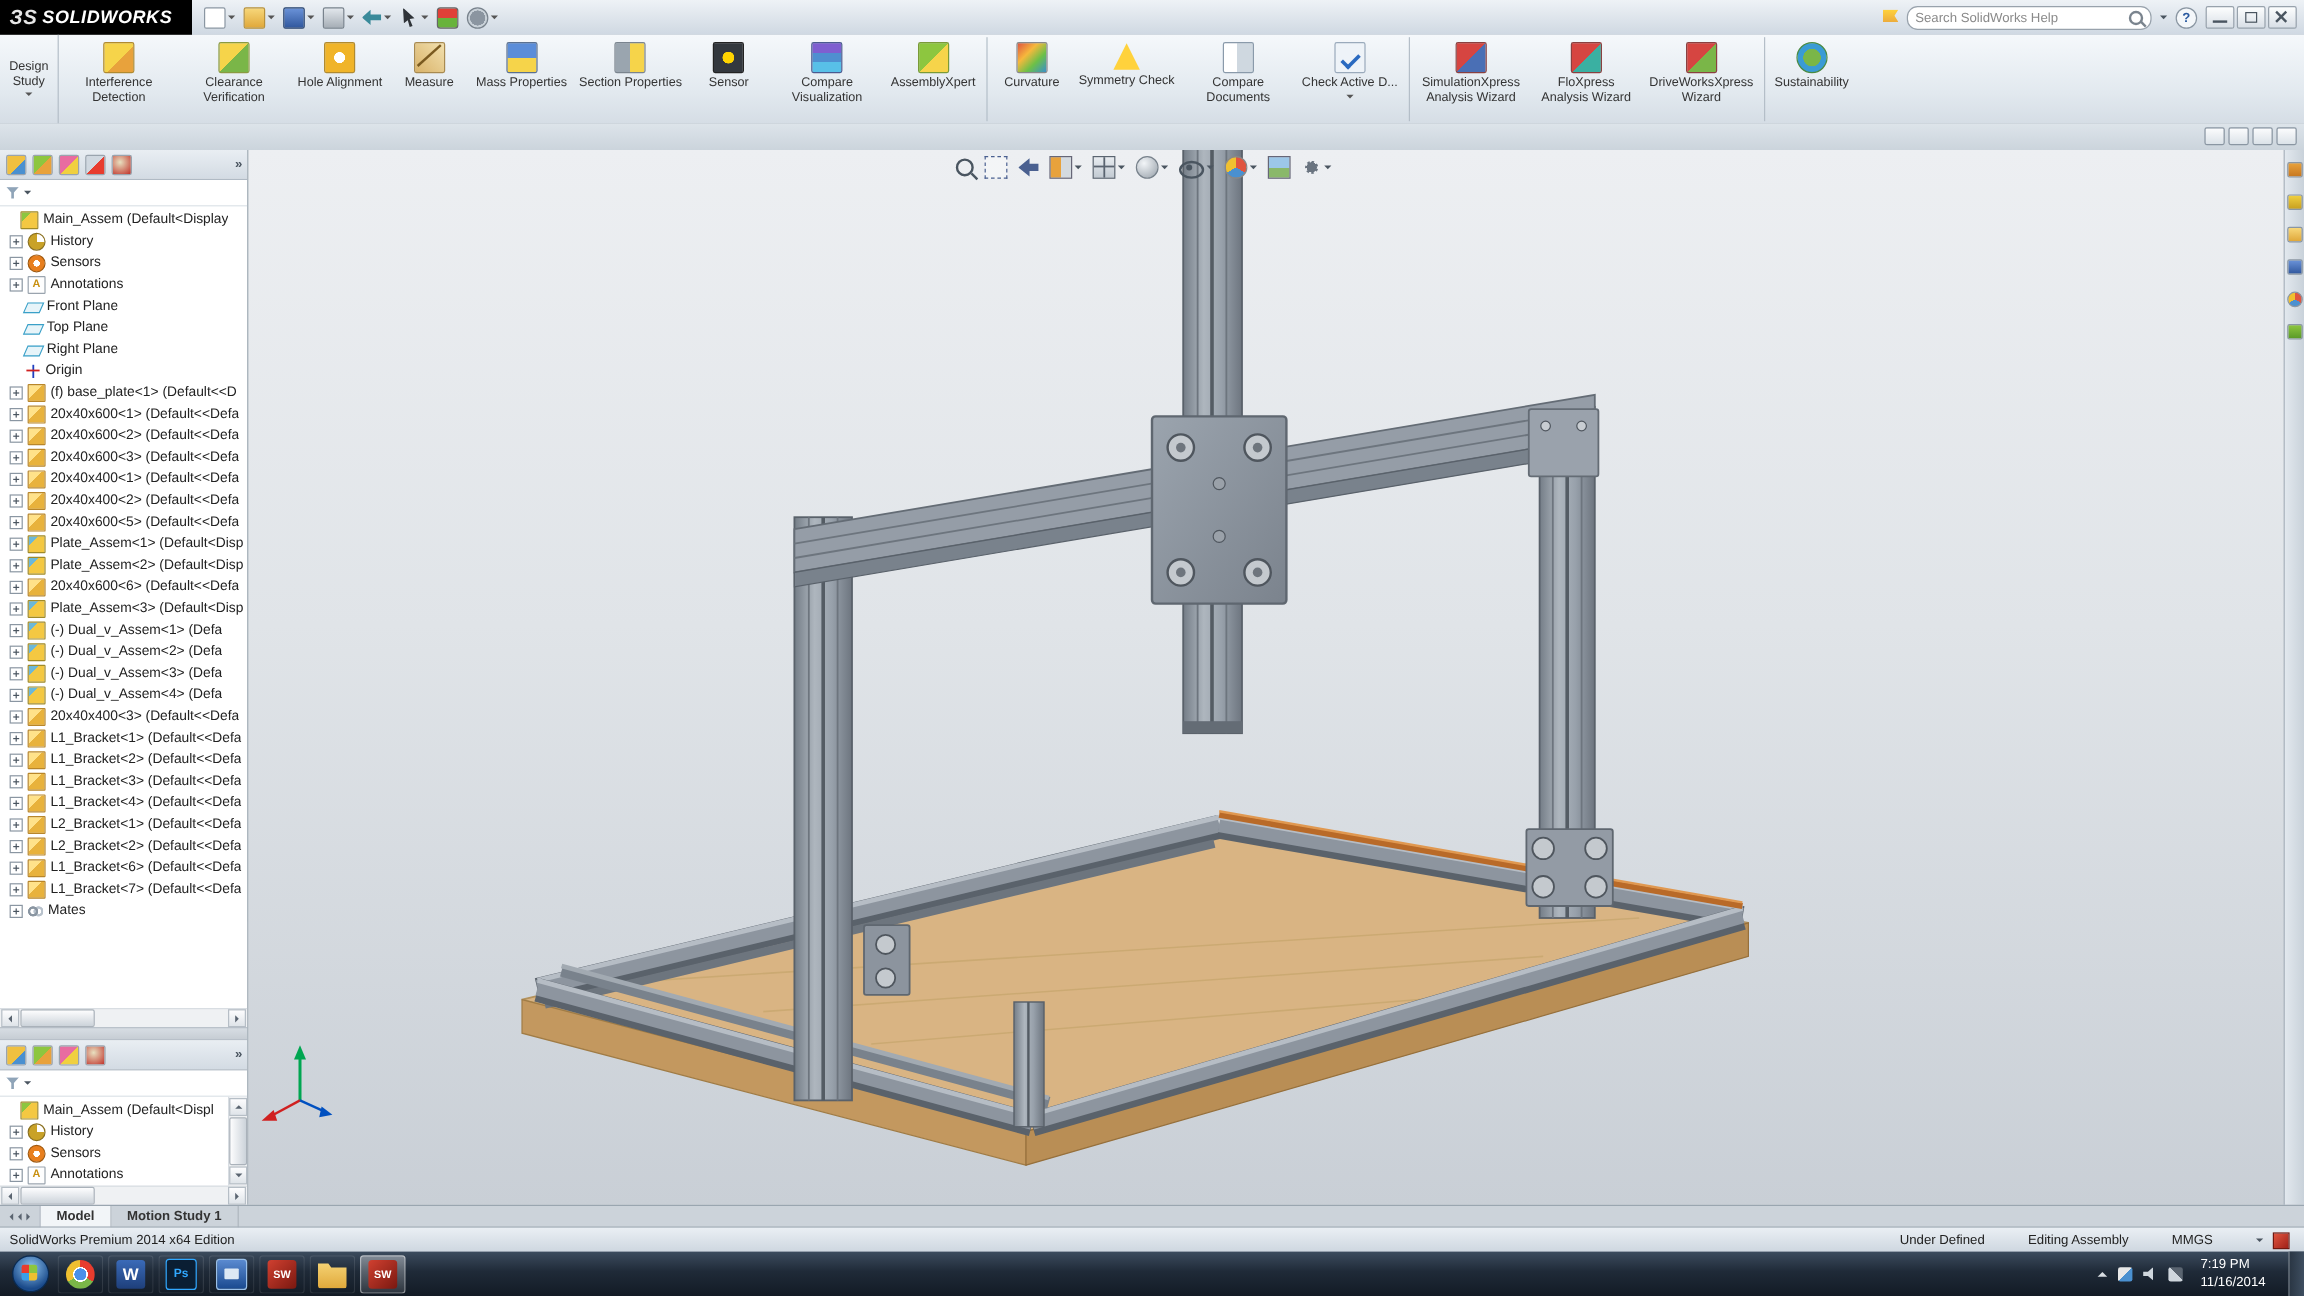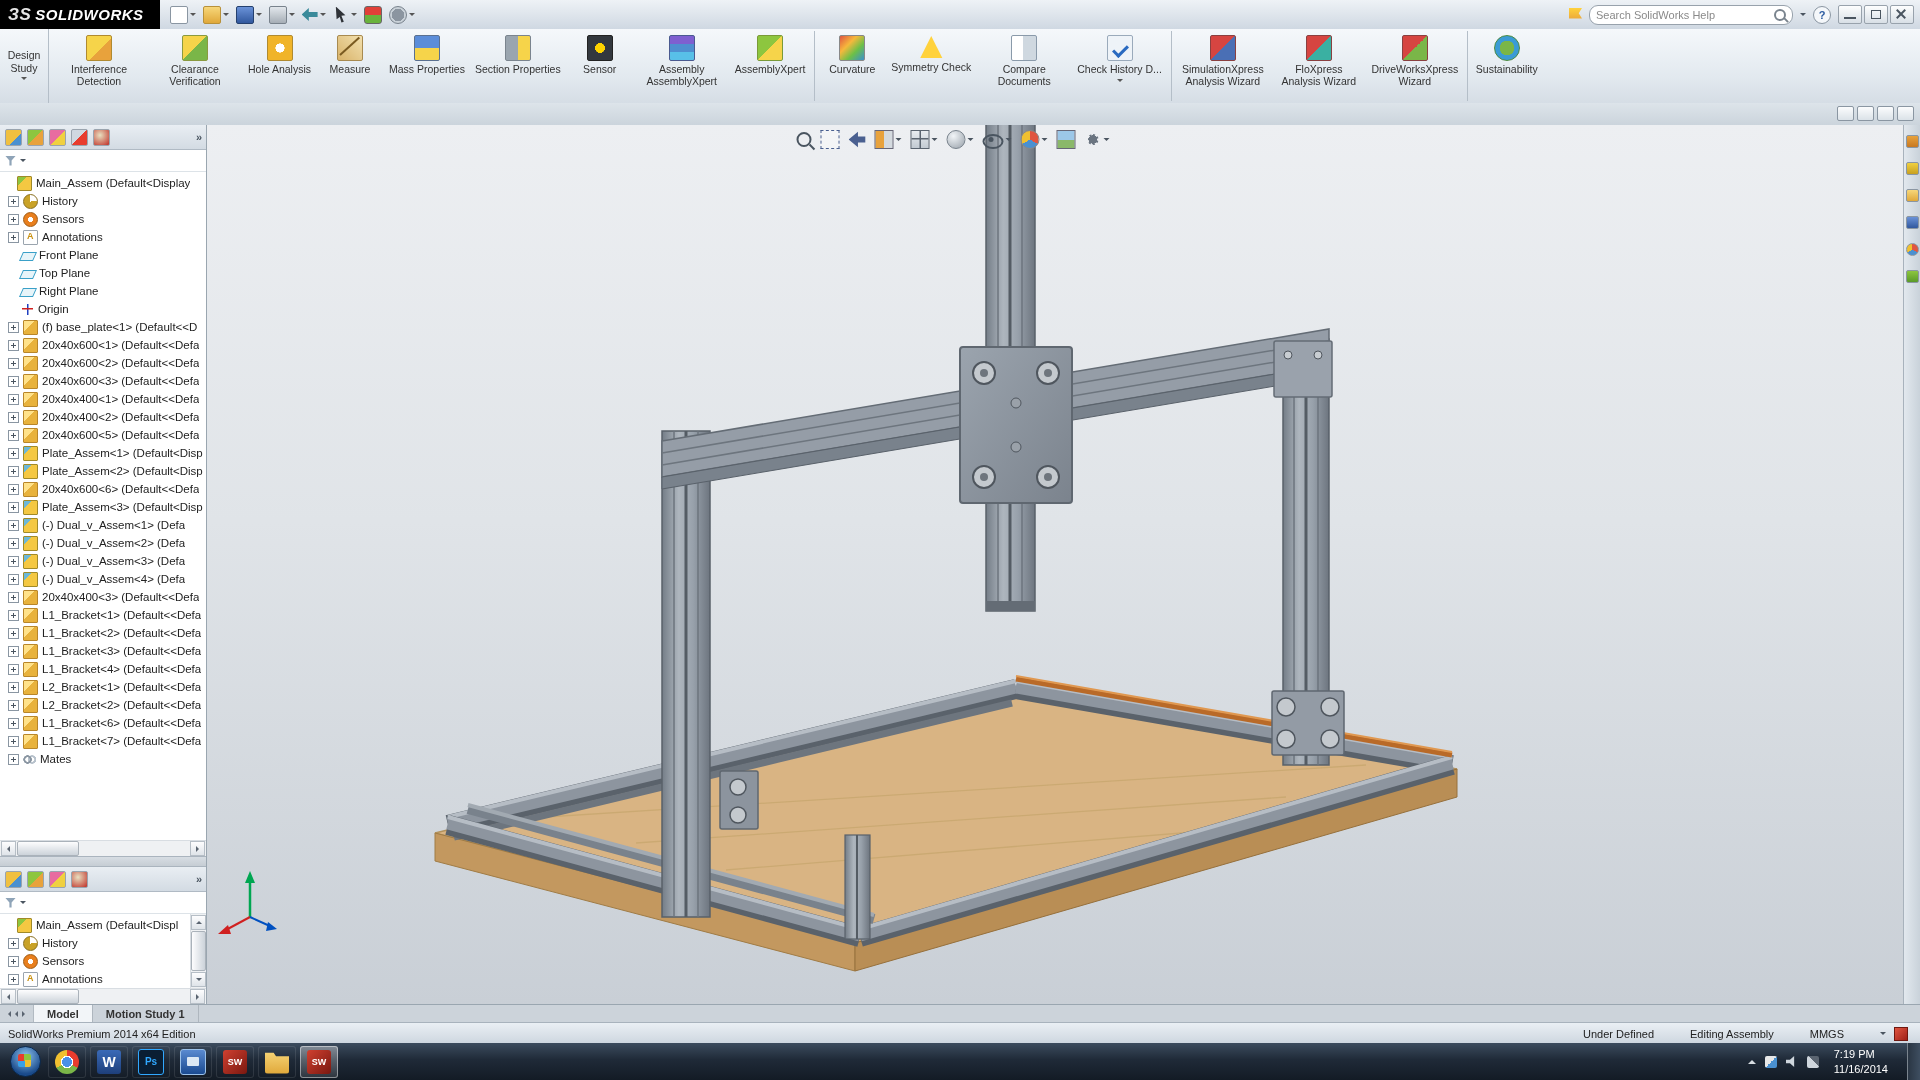--- a/index.html
+++ b/index.html
@@ -305,21 +305,21 @@
       </div>
 
       <div class="rbtn">
         <span class="ricon ri-clearance"></span>
         <span class="rlabel">Clearance Verification</span>
 
       </div>
 
       <div class="rbtn">
         <span class="ricon ri-hole"></span>
-        <span class="rlabel">Hole Analysis</span>
+        <span class="rlabel">Hole Alignment</span>
 
       </div>
 
       <div class="rbtn">
         <span class="ricon ri-measure"></span>
         <span class="rlabel">Measure</span>
 
       </div>
 
       <div class="rbtn">
@@ -335,21 +335,21 @@
       </div>
 
       <div class="rbtn">
         <span class="ricon ri-sensor"></span>
         <span class="rlabel">Sensor</span>
 
       </div>
 
       <div class="rbtn">
         <span class="ricon ri-assemvis"></span>
-        <span class="rlabel">Assembly AssemblyXpert</span>
+        <span class="rlabel">Compare Visualization</span>
 
       </div>
 
       <div class="rbtn group-end">
         <span class="ricon ri-assemxpert"></span>
         <span class="rlabel">AssemblyXpert</span>
 
       </div>
 
       <div class="rbtn">
@@ -365,21 +365,21 @@
       </div>
 
       <div class="rbtn">
         <span class="ricon ri-compare"></span>
         <span class="rlabel">Compare Documents</span>
 
       </div>
 
       <div class="rbtn group-end has-caret">
         <span class="ricon ri-checkactive"></span>
-        <span class="rlabel">Check History D...</span>
+        <span class="rlabel">Check Active D...</span>
         <span class="rcaret"></span>
       </div>
 
       <div class="rbtn">
         <span class="ricon ri-simx"></span>
         <span class="rlabel">SimulationXpress Analysis Wizard</span>
 
       </div>
 
       <div class="rbtn">

